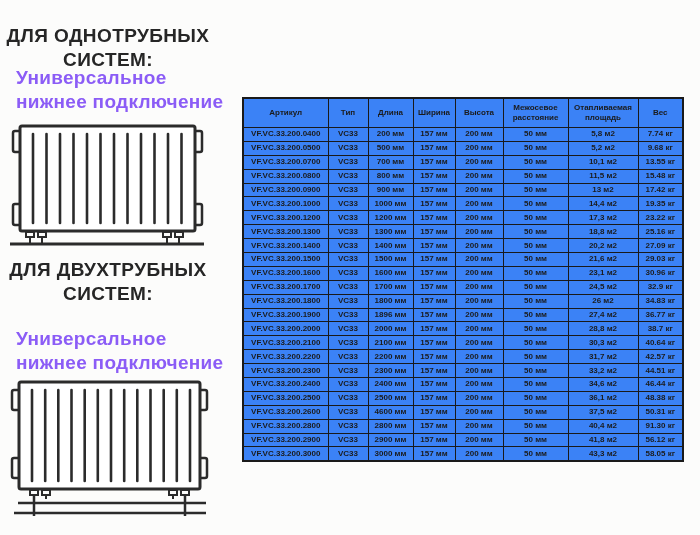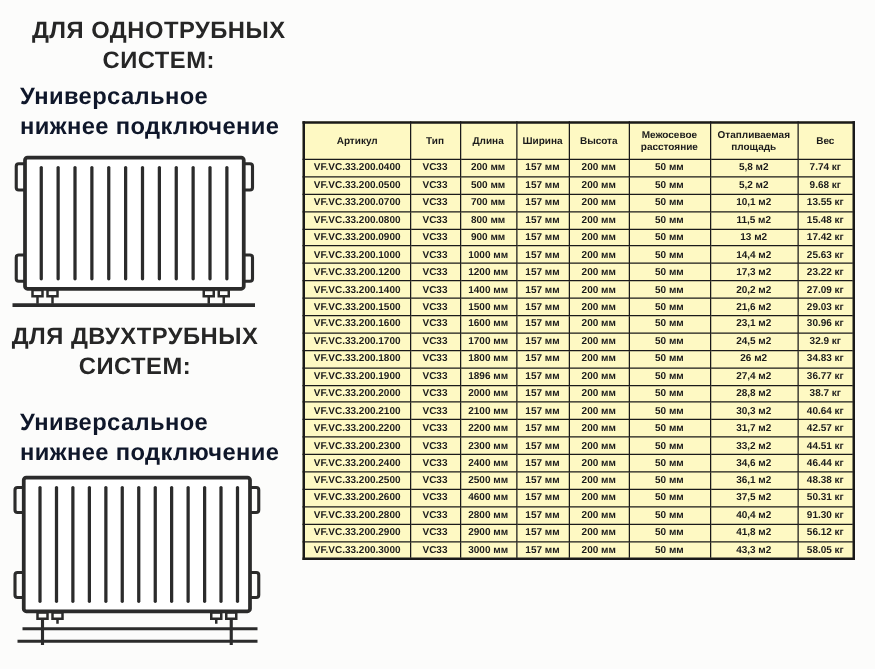--- a/index.html
+++ b/index.html
@@ -25,38 +25,38 @@
   }
   .subheading {
     position: absolute;
     left: 16px;
     width: 220px;
     text-align: left;
     font-size: 19px;
     font-weight: bold;
     letter-spacing: 0.3px;
     line-height: 24px;
-    color: #0f172a;
-  }
-  .heading-1 { top: 13px; margin-left: 19px; }
+    color: #8b5cf6;
+  }
+  .heading-1 { top: 24px; }
   .subheading-1 { top: 66px; }
   .diagram-1 { position: absolute; left: 8px; top: 114px; }
   .heading-2 { top: 258px; }
   .subheading-2 { top: 327px; }
   .diagram-2 { position: absolute; left: 8px; top: 377px; }
 
   
   .spec-table {
     position: absolute;
     left: 242px;
     top: 97px;
     width: 440px;
     border-collapse: collapse;
     table-layout: fixed;
-    background: #fef9c3;
+    background: #3b82f6;
     border: 2px solid #1a1a1a;
   }
   .spec-table th, .spec-table td {
     border: 1px solid #1a1a1a;
     text-align: center;
     vertical-align: middle;
     font-weight: bold;
     color: #1b1b1b;
     padding: 0;
     overflow: hidden;
@@ -256,33 +256,43 @@
           <td>17.42 кг</td>
         </tr>
         <tr>
           <td>VF.VC.33.200.1000</td>
           <td>VC33</td>
           <td>1000 мм</td>
           <td>157 мм</td>
           <td>200 мм</td>
           <td>50 мм</td>
           <td>14,4 м2</td>
-          <td>25.63 кг</td>
+          <td>19.35 кг</td>
         </tr>
         <tr>
           <td>VF.VC.33.200.1200</td>
           <td>VC33</td>
           <td>1200 мм</td>
           <td>157 мм</td>
           <td>200 мм</td>
           <td>50 мм</td>
           <td>17,3 м2</td>
           <td>23.22 кг</td>
         </tr>
         <tr>
+          <td>VF.VC.33.200.1300</td>
+          <td>VC33</td>
+          <td>1300 мм</td>
+          <td>157 мм</td>
+          <td>200 мм</td>
+          <td>50 мм</td>
+          <td>18,8 м2</td>
+          <td>25.16 кг</td>
+        </tr>
+        <tr>
           <td>VF.VC.33.200.1400</td>
           <td>VC33</td>
           <td>1400 мм</td>
           <td>157 мм</td>
           <td>200 мм</td>
           <td>50 мм</td>
           <td>20,2 м2</td>
           <td>27.09 кг</td>
         </tr>
         <tr>

